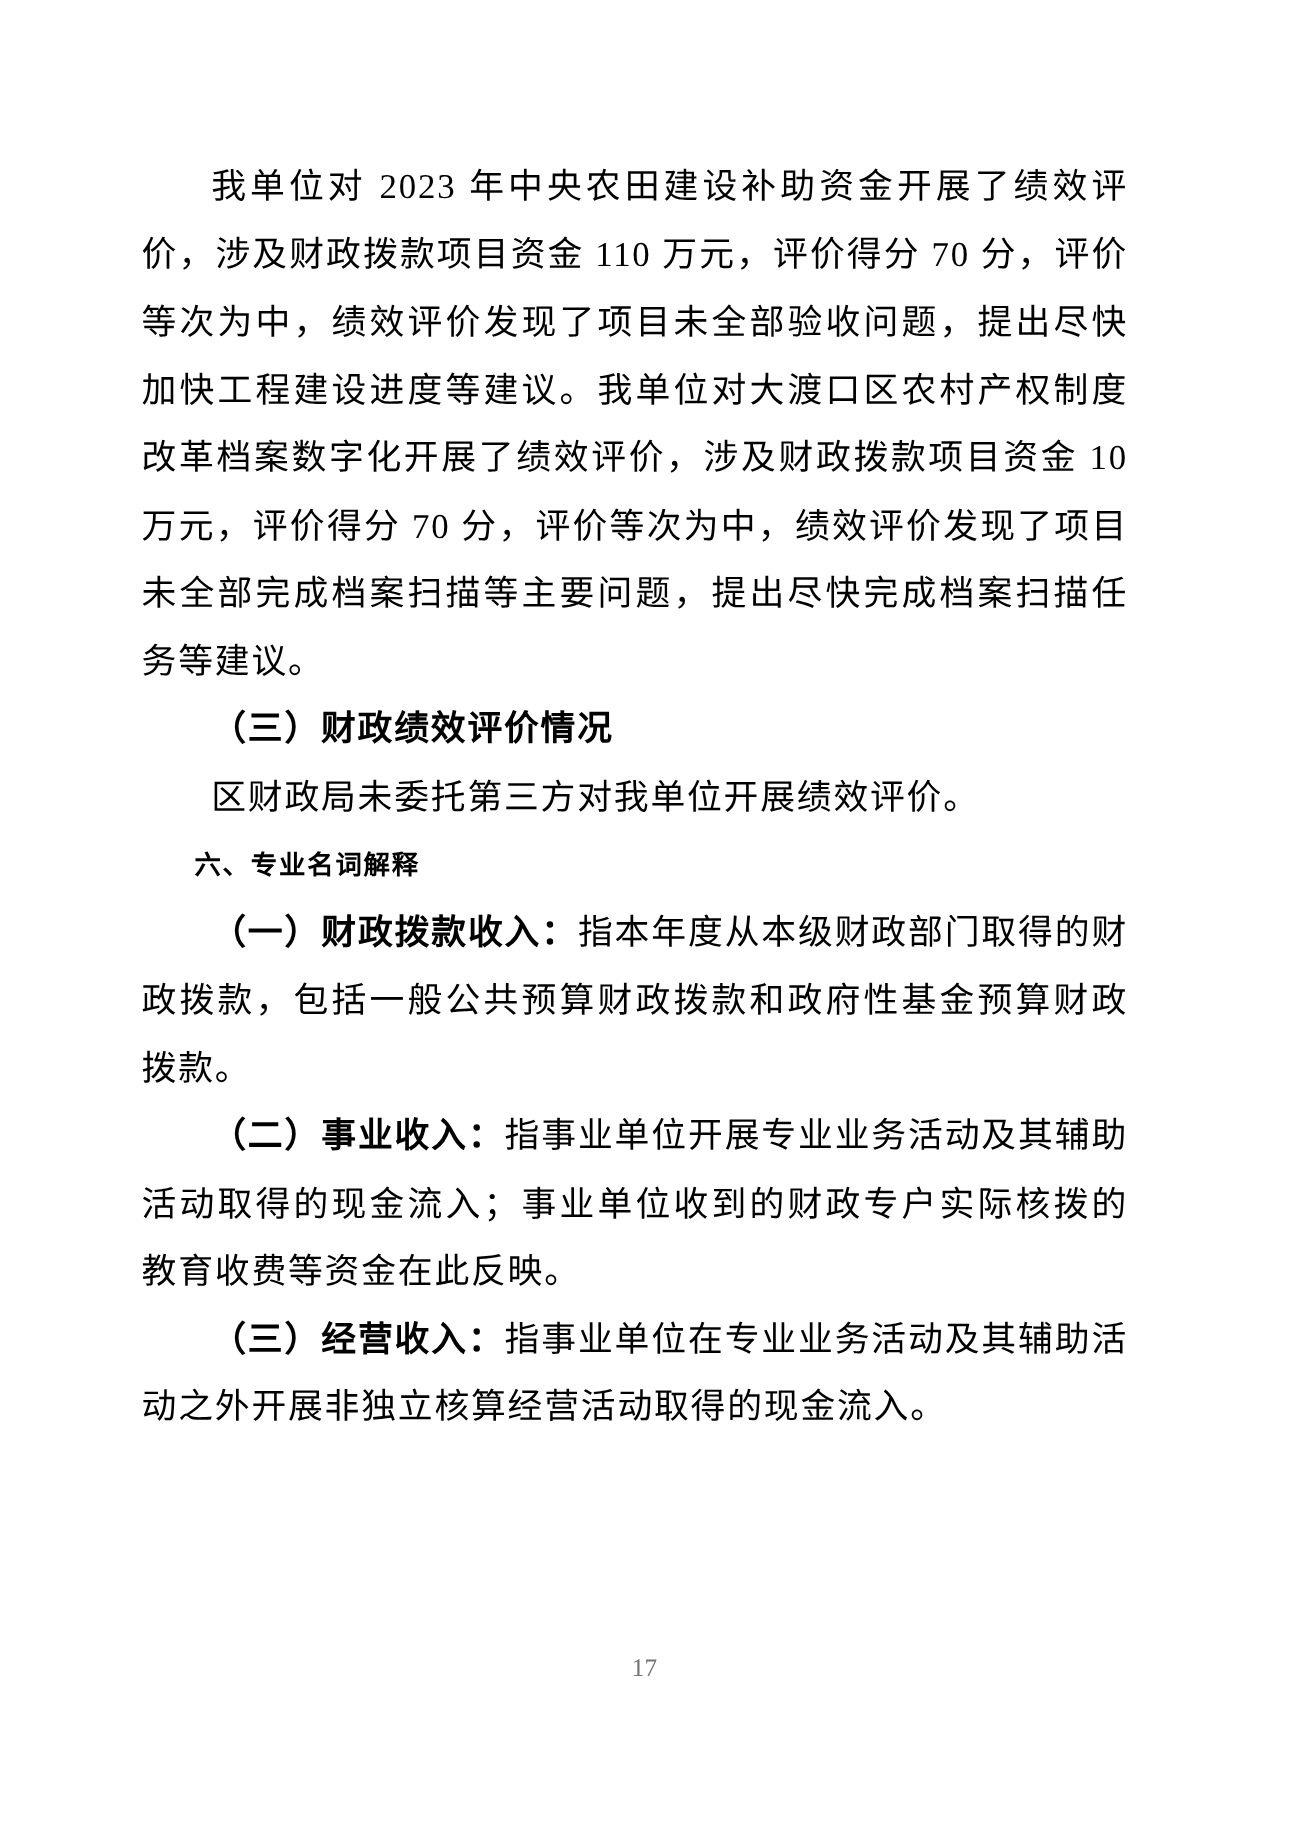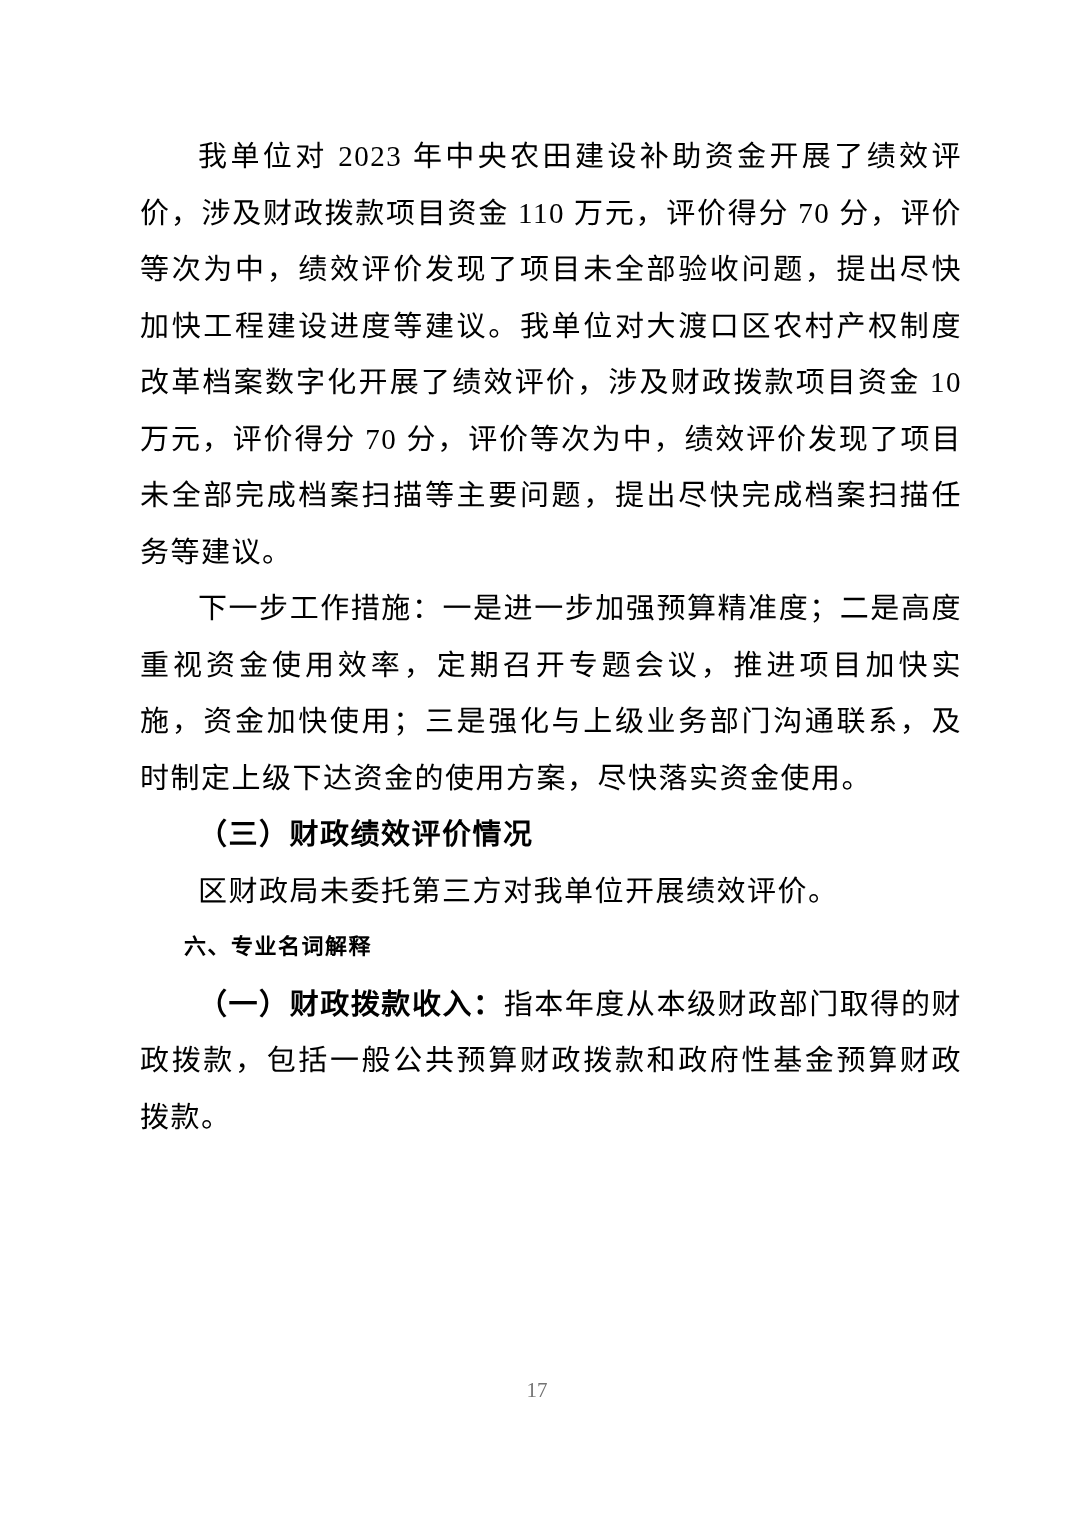--- a/index.html
+++ b/index.html
@@ -11,21 +11,21 @@
     position: relative;
     width: 1074px;
     height: 1520px;
     background: #ffffff;
     overflow: hidden;
     font-family: "Liberation Serif", "DejaVu Serif", serif;
     color: #000000;
   }
   .content {
     position: absolute;
-    left: 140px;
+    left: 118px;
     top: 128px;
     width: 822px;
   }
   .content p {
     margin: 0;
     padding: 0;
     font-size: 29px;
     line-height: 56.5px;
     letter-spacing: 1.5px;
     text-align: justify;
@@ -59,29 +59,30 @@
   }
 </style>
 </head>
 <body>
 
 <div class="page">
   <div class="content">
 
     <p>我单位对 2023 年中央农田建设补助资金开展了绩效评价，涉及财政拨款项目资金 110 万元，评价得分 70 分，评价等次为中，绩效评价发现了项目未全部验收问题，提出尽快加快工程建设进度等建议。我单位对大渡口区农村产权制度改革档案数字化开展了绩效评价，涉及财政拨款项目资金 10 万元，评价得分 70 分，评价等次为中，绩效评价发现了项目未全部完成档案扫描等主要问题，提出尽快完成档案扫描任务等建议。</p>
 
-    <p>下一步工作措施：一是进一步加强预算精准度；二是高度重视资金使用效率，定期召开专题会议，推进项目加快实施，资金加快使用；三是强化与上级业务部门沟通联系，及时制定上级下达资金的使用方案，尽快落实资金使用。</p>
 
     <p class="heading-sub">（三）财政绩效评价情况</p>
 
     <p>区财政局未委托第三方对我单位开展绩效评价。</p>
 
     <p class="heading-main">六、专业名词解释</p>
 
     <p class="term"><span class="term-lead">（一）财政拨款收入：</span><span>指本年度从本级财政部门取得的财政拨款，包括一般公共预算财政拨款和政府性基金预算财政拨款。</span></p>
 
+    <p class="term"><span class="term-lead">（二）事业收入：</span><span>指事业单位开展专业业务活动及其辅助活动取得的现金流入；事业单位收到的财政专户实际核拨的教育收费等资金在此反映。</span></p>
 
+    <p class="term"><span class="term-lead">（三）经营收入：</span><span>指事业单位在专业业务活动及其辅助活动之外开展非独立核算经营活动取得的现金流入。</span></p>
 
 
   </div>
 
   <div class="page-number">17</div>
 </div>
 
 </body></html>

